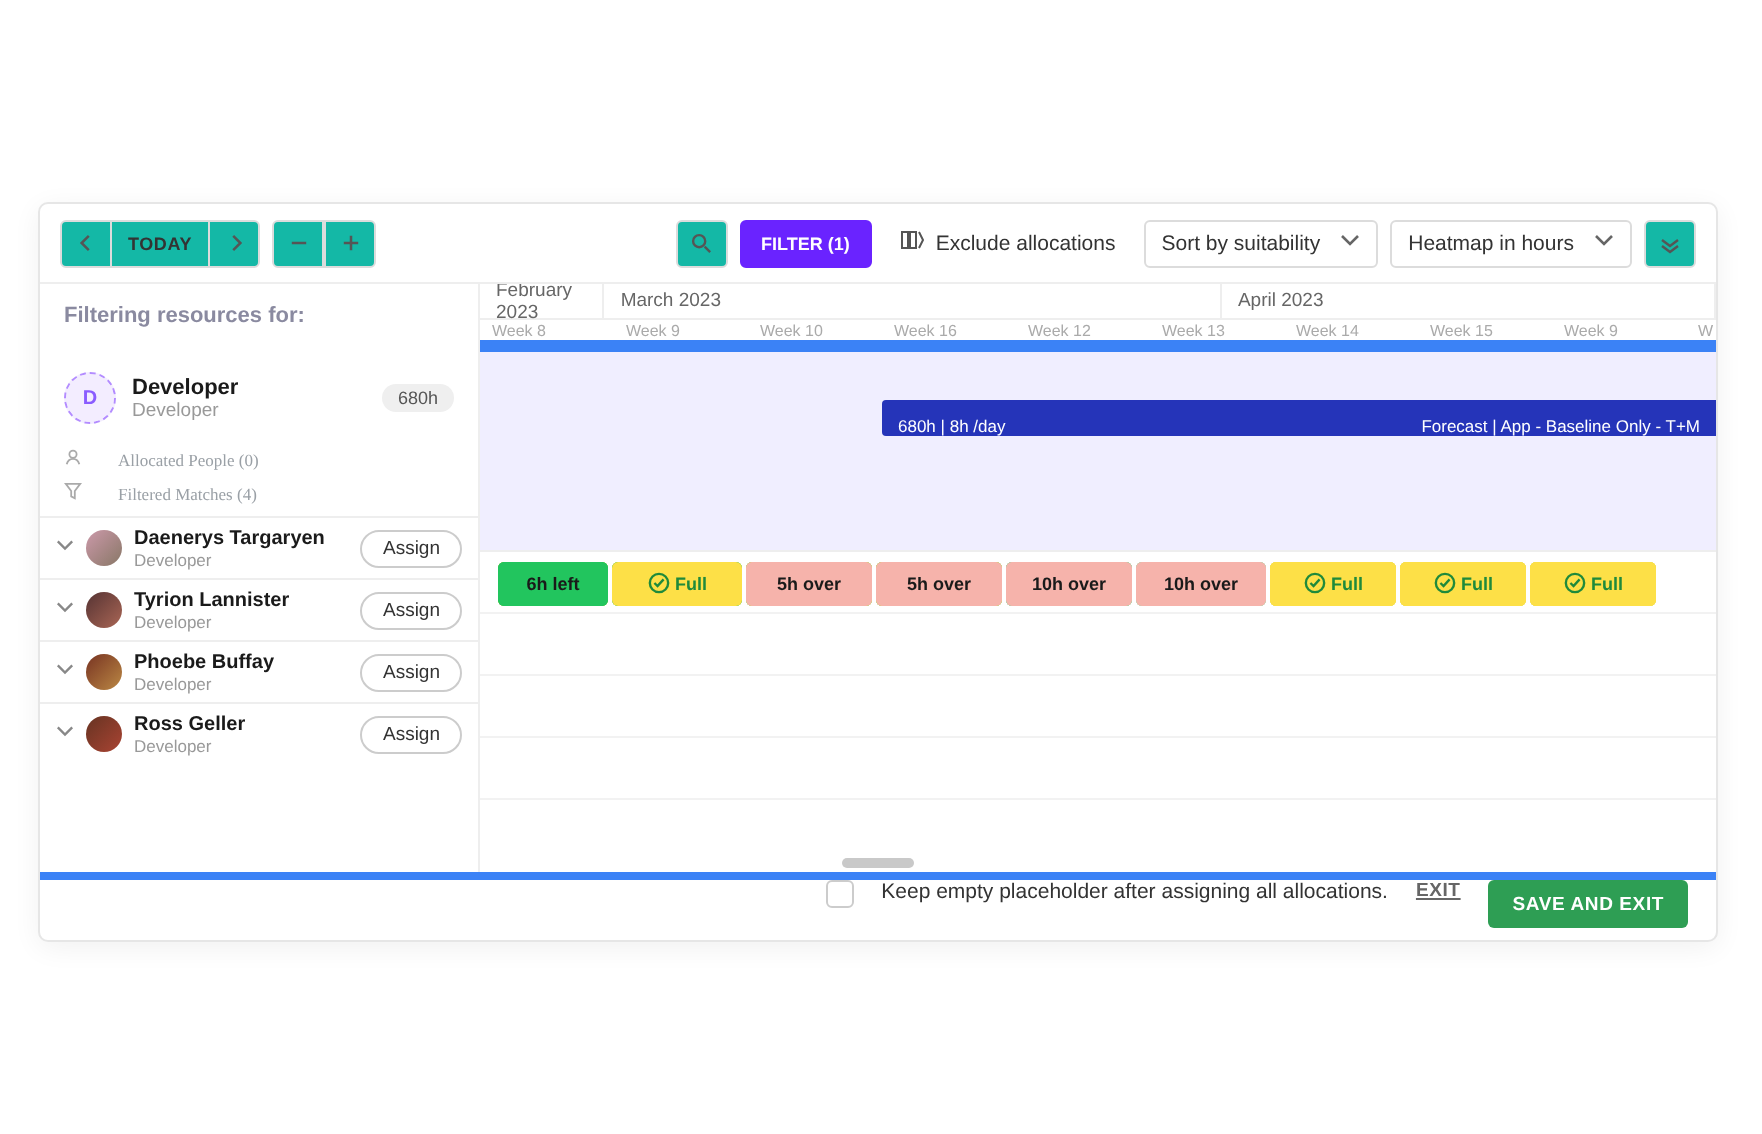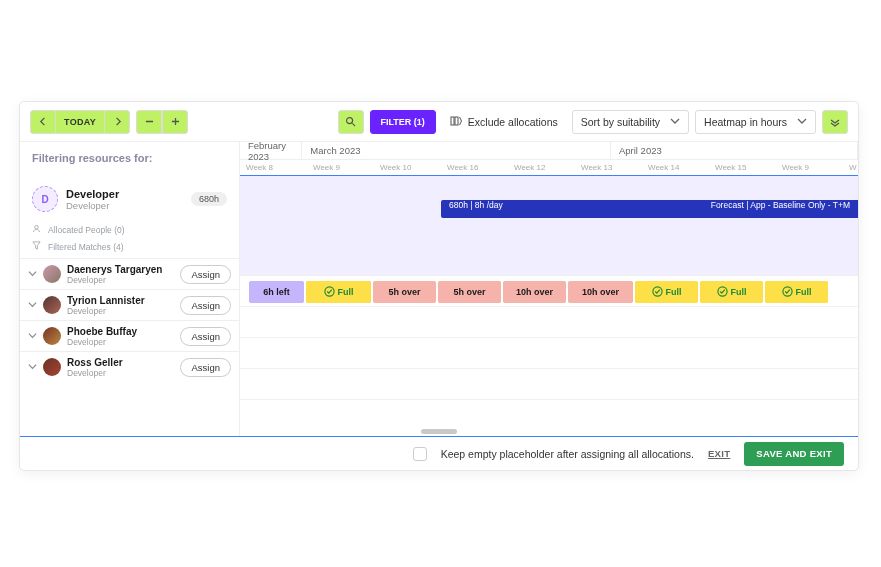--- a/index.html
+++ b/index.html
@@ -3,75 +3,75 @@
 <meta charset="utf-8">
 <style>
 * { box-sizing: border-box; margin: 0; padding: 0; }
 body { font-family: -apple-system, BlinkMacSystemFont, "Segoe UI", Arial, sans-serif; background: #fff; font-size: 11px; color: #1a1a1a; }
 .app { width: 881px; height: 567px; position: relative; }
 .panel { position: absolute; left: 19px; top: 101px; width: 840px; height: 370px; background: #fff; border: 1px solid #e6e6e6; border-radius: 5px; box-shadow: 0 3px 14px rgba(0,0,0,0.06); overflow: hidden; }
 
 
 .toolbar { height: 40px; border-bottom: 1px solid #eee; display: flex; align-items: center; padding: 0 10px; gap: 6px; }
 .nav-group { display: flex; gap: 0; }
-.btn { border: 1px solid #dcdcdc; background: #bef264; height: 24px; min-width: 26px; display: inline-flex; align-items: center; justify-content: center; border-radius: 3px; cursor: pointer; font-size: 10px; color: #333; padding: 0 8px; }
+.btn { border: 1px solid #dcdcdc; background: #14b8a6; height: 24px; min-width: 26px; display: inline-flex; align-items: center; justify-content: center; border-radius: 3px; cursor: pointer; font-size: 10px; color: #333; padding: 0 8px; }
 .btn.mid { border-radius: 0; border-left: none; border-right: none; font-weight: 700; letter-spacing: .3px; font-size: 9px; }
 .btn.lft { border-radius: 3px 0 0 3px; }
 .btn.rgt { border-radius: 0 3px 3px 0; }
 .btn.icon { padding: 0; width: 26px; }
 .spacer { flex: 1; }
 .pill-purple { background: #6a23ff; color: #fff; border: 1px solid #6a23ff; font-weight: 700; font-size: 9px; height: 24px; border-radius: 3px; padding: 0 10px; display: inline-flex; align-items: center; }
 .excl { display: inline-flex; align-items: center; gap: 6px; font-size: 10.5px; color: #333; margin: 0 8px; }
 .select { border: 1px solid #dcdcdc; height: 24px; border-radius: 3px; padding: 0 8px; display: inline-flex; align-items: center; justify-content: space-between; gap: 10px; font-size: 10.5px; color: #333; min-width: 105px; }
 .chev svg { width: 10px; height: 10px; }
 
 
 .body { display: flex; height: calc(100% - 40px - 34px); }
 .side { width: 220px; border-right: 1px solid #eee; }
 .side-head { padding: 10px 12px; color: #8a8aa0; font-size: 11px; font-weight: 600; }
 .role-card { display: flex; align-items: center; padding: 12px; gap: 8px; }
 .role-ava { width: 26px; height: 26px; border: 1.5px dashed #b38cff; border-radius: 50%; display:flex; align-items:center; justify-content:center; color:#8a5cff; font-weight:700; font-size:10px; background:#f3edff; }
 .role-name { font-weight: 700; font-size: 11px; }
 .role-sub { color: #999; font-size: 9.5px; }
 .role-hours { margin-left: auto; background:#efefef; border-radius: 10px; padding: 2px 8px; font-size: 9px; color:#555; }
-.side-meta { padding: 0 12px 6px; color: #9aa0a6; font-size: 8.5px; display:flex; align-items:center; gap:7px; }
+.side-meta { padding: 0 12px 6px; color: #9aa0a6; font-size: 8.5px; display:flex; align-items:center; gap:18px;font-family:Liberation Serif, serif; }
 .side-meta svg { width:9px; height:9px; }
 
 .res-row { display:flex; align-items:center; height: 31px; border-top: 1px solid #eee; padding: 0 8px; gap:6px; }
 .res-row .expand { color:#888; }
 .res-row .ava { width:18px; height:18px; border-radius:50%; background:#555; }
 .ava.d1{background:linear-gradient(135deg,#c9a,#876);} .ava.d2{background:linear-gradient(135deg,#533,#a65);} .ava.d3{background:linear-gradient(135deg,#732,#b84);} .ava.d4{background:linear-gradient(135deg,#632,#a43);}
 .res-row .nm { font-weight:700; font-size:10px; line-height:1.1; }
 .res-row .rl { color:#999; font-size:8.5px; }
 .res-row .assign { margin-left:auto; border:1px solid #ccc; border-radius:12px; padding: 3px 10px; font-size:9.5px; color:#333; cursor:pointer; background:#fff; }
 
 
 .grid { flex:1; overflow:hidden; position:relative; }
 .months { display:flex; height:18px; border-bottom:1px solid #eee; }
 .month { border-right:1px solid #eee; font-size:9.5px; color:#666; padding-left:8px; display:flex; align-items:center; }
-.weeks { display:flex; height:16px; border-bottom:1px solid #3b82f6;text-align:right; }
+.weeks { display:flex; height:16px; border-bottom:6px solid #3b82f6;text-align:right; }
 .weekcell { width: 67px; min-width:67px; font-size:8px; color:#aaa; display:flex; align-items:center; padding-left:6px; }
 
 .lanes { position:relative; }
 .lane { display:flex; height:31px; border-bottom:1px solid #f2f2f2; }
 .roleband { height:100px; position:relative; border-bottom:1px solid #eee; }
 .roleband .bg { position:absolute; inset:0; background:linear-gradient(#f0eeff,#f0eeff); }
-.roleband .bar { position:absolute; top:24px; height:18px; background:#2534b9; color:#fff; font-size:8.5px; display:flex; align-items:flex-start; padding:0 8px; left:201px; right:0; border-radius:2px 0 0 2px; }
+.roleband .bar { position:absolute; top:24px; height:18px; background:#2534b9; color:#fff; font-size:8.5px; display:flex; align-items:flex-end; padding:0 8px; left:201px; right:0; border-radius:2px 0 0 2px; }
 .roleband .bar .right { margin-left:auto; }
 
 .slot { position:absolute; top:5px; height:22px; border-radius:3px; display:flex; align-items:center; justify-content:center; font-size:9px; font-weight:600; }
 .g-lite { background:#fde047; }
 .g-med { background:#a6e0ad; }
 .g-str { background: repeating-linear-gradient(135deg,#79d18a 0 6px,#88d997 6px 12px); }
-.g-sol { background:#c4b5fd; }
+.g-sol { background:#22c55e; }
 .r-med { background:#f6b3ab; }
 .full svg { width:11px; height:11px; margin-right:3px; }
 .t-green { color:#1f8a3b; }
 
-.footer { height:34px; border-top:1px solid #3b82f6; display:flex; align-items:center; padding:0 14px; gap:14px; }
+.footer { height:34px; border-top:4px solid #3b82f6; display:flex; align-items:flex-start; padding:0 14px; gap:14px; }
 .footer .spacer{flex:1;}
 .chk { width:14px; height:14px; border:1.5px solid #ccc; border-radius:3px; }
 .btn-exit { font-size:9.5px; font-weight:700; color:#666; background:none; border:none; cursor:pointer; letter-spacing:.3px;text-decoration:underline; }
 .btn-save { background:#2e9e54; color:#fff; border:none; border-radius:3px; height:24px; padding:0 12px; font-size:9.5px; font-weight:700; letter-spacing:.3px; cursor:pointer; }
 
 .scroll-handle { position:absolute; bottom:36px; left:50%; transform:translateX(-50%); width:36px; height:5px; background:#c9c9c9; border-radius:3px; }
 </style>
 </head>
 <body>
 

